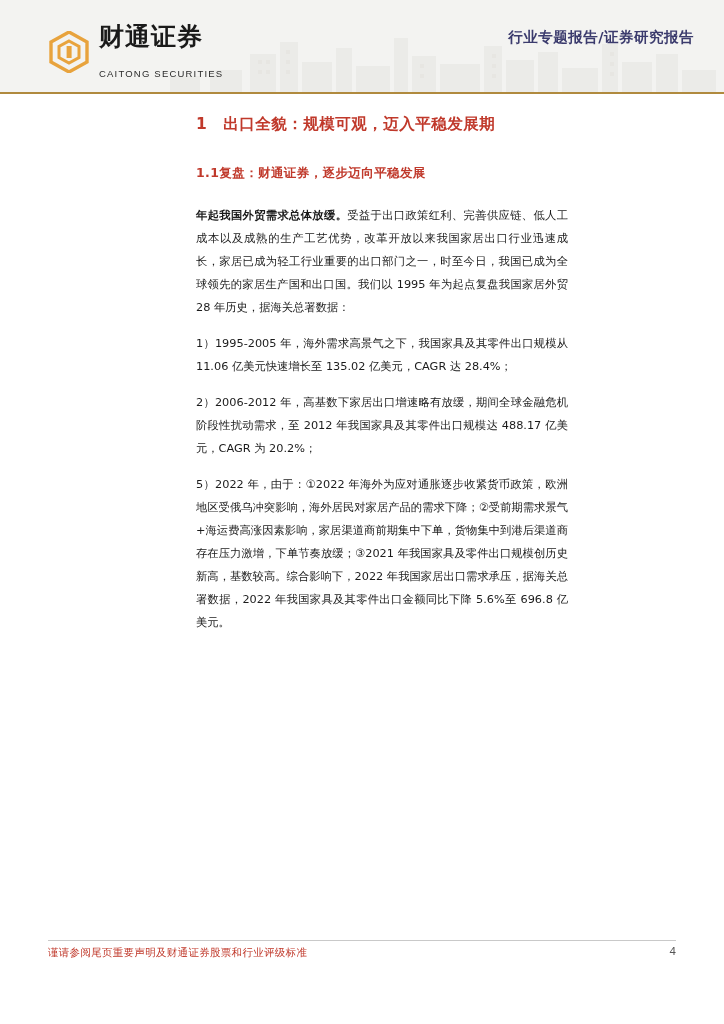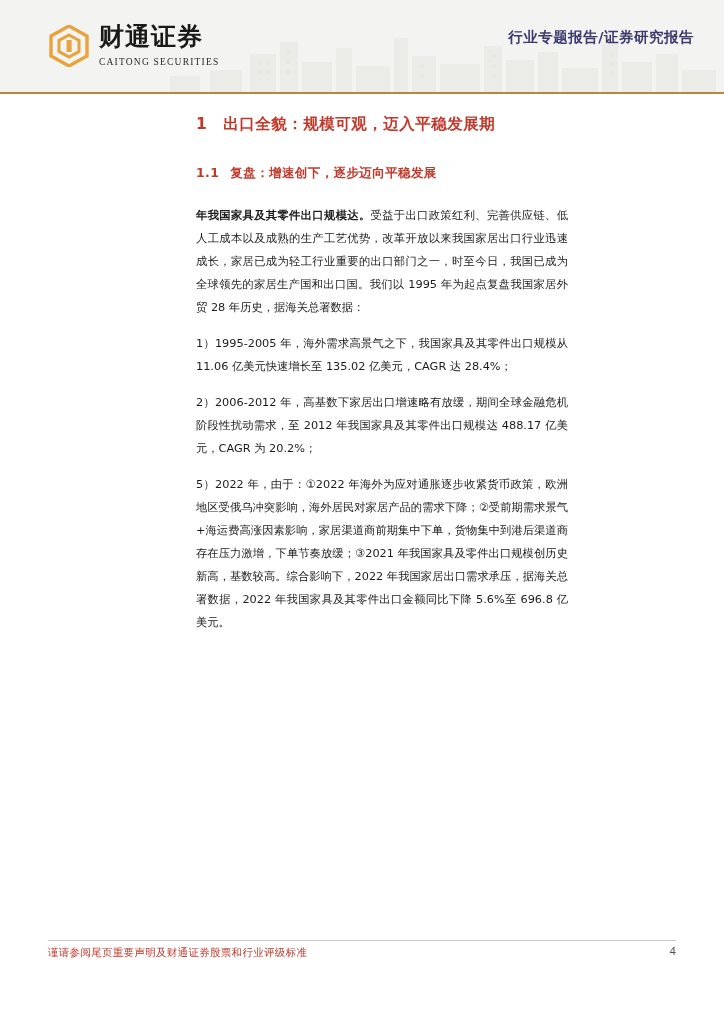--- a/index.html
+++ b/index.html
@@ -45,25 +45,25 @@
   }
   .logo-text-cn {
     font-family: "DejaVu Sans", sans-serif;
     font-size: 25px;
     font-weight: bold;
     color: #1a1a1a;
     letter-spacing: 1px;
     line-height: 1;
   }
   .logo-text-en {
-    font-family: Liberation Serif, serif;
+    font-family: Liberation Sans, sans-serif;
     font-size: 9.5px;
     color: #2a2a2a;
     letter-spacing: 1.2px;
-    margin-top: 8px;
+    margin-top: 19px;
   }
   .header-right {
     position: absolute;
     right: 30px;
     top: 28px;
     font-family: "DejaVu Sans", sans-serif;
     font-size: 14.5px;
     color: #3b3b6d;
     font-weight: bold;
     letter-spacing: 0.5px;
@@ -97,21 +97,20 @@
   }
   .h2 {
     padding: 30px 0 0 196px;
     font-family: "DejaVu Sans", sans-serif;
     font-size: 12.5px;
     font-weight: bold;
     color: #c0392b;
     letter-spacing: 0.4px;
   }
   .h2 .num {
-    margin-right: 11px;
   }
 
   .body-block {
     padding: 22px 88px 0 196px;
   }
   p.para {
     margin: 0 0 13px 0;
     font-family: "DejaVu Sans", sans-serif;
     font-size: 11.3px;
     line-height: 23px;
@@ -215,25 +214,25 @@
 </div>
 <div class="header-rule"></div>
 
 <div class="content">
 
   <div class="h1">
     <span class="num">1</span><span>出口全貌：规模可观，迈入平稳发展期</span>
   </div>
 
   <div class="h2">
-    <span class="num">1.1</span><span>复盘：增速创下，逐步迈向平稳发展</span>
+    <span class="num">1.1</span><span>复盘：财通证券，逐步迈向平稳发展</span>
   </div>
 
   <div class="body-block">
-    <p class="para lead"><span class="bold-lead">年我国家具及其零件出口规模达。</span>受益于出口政策红利、完善供应链、低人工成本以及成熟的生产工艺优势，改革开放以来我国家居出口行业迅速成长，家居已成为轻工行业重要的出口部门之一，时至今日，我国已成为全球领先的家居生产国和出口国。我们以 1995 年为起点复盘我国家居外贸 28 年历史，据海关总署数据：</p>
+    <p class="para lead"><span class="bold-lead">年起我国外贸需求总体放缓。</span>受益于出口政策红利、完善供应链、低人工成本以及成熟的生产工艺优势，改革开放以来我国家居出口行业迅速成长，家居已成为轻工行业重要的出口部门之一，时至今日，我国已成为全球领先的家居生产国和出口国。我们以 1995 年为起点复盘我国家居外贸 28 年历史，据海关总署数据：</p>
     <p class="para">1）1995-2005 年，海外需求高景气之下，我国家具及其零件出口规模从 11.06 亿美元快速增长至 135.02 亿美元，CAGR 达 28.4%；</p>
     <p class="para">2）2006-2012 年，高基数下家居出口增速略有放缓，期间全球金融危机阶段性扰动需求，至 2012 年我国家具及其零件出口规模达 488.17 亿美元，CAGR 为 20.2%；</p>
     <p class="para">5）2022 年，由于：①2022 年海外为应对通胀逐步收紧货币政策，欧洲地区受俄乌冲突影响，海外居民对家居产品的需求下降；②受前期需求景气+海运费高涨因素影响，家居渠道商前期集中下单，货物集中到港后渠道商存在压力激增，下单节奏放缓；③2021 年我国家具及零件出口规模创历史新高，基数较高。综合影响下，2022 年我国家居出口需求承压，据海关总署数据，2022 年我国家具及其零件出口金额同比下降 5.6%至 696.8 亿美元。</p>
   </div>
 </div>
 
 <div class="footer-rule"></div>
 <div class="footer-note">谨请参阅尾页重要声明及财通证券股票和行业评级标准</div>
 <div class="footer-page">4</div>
 

